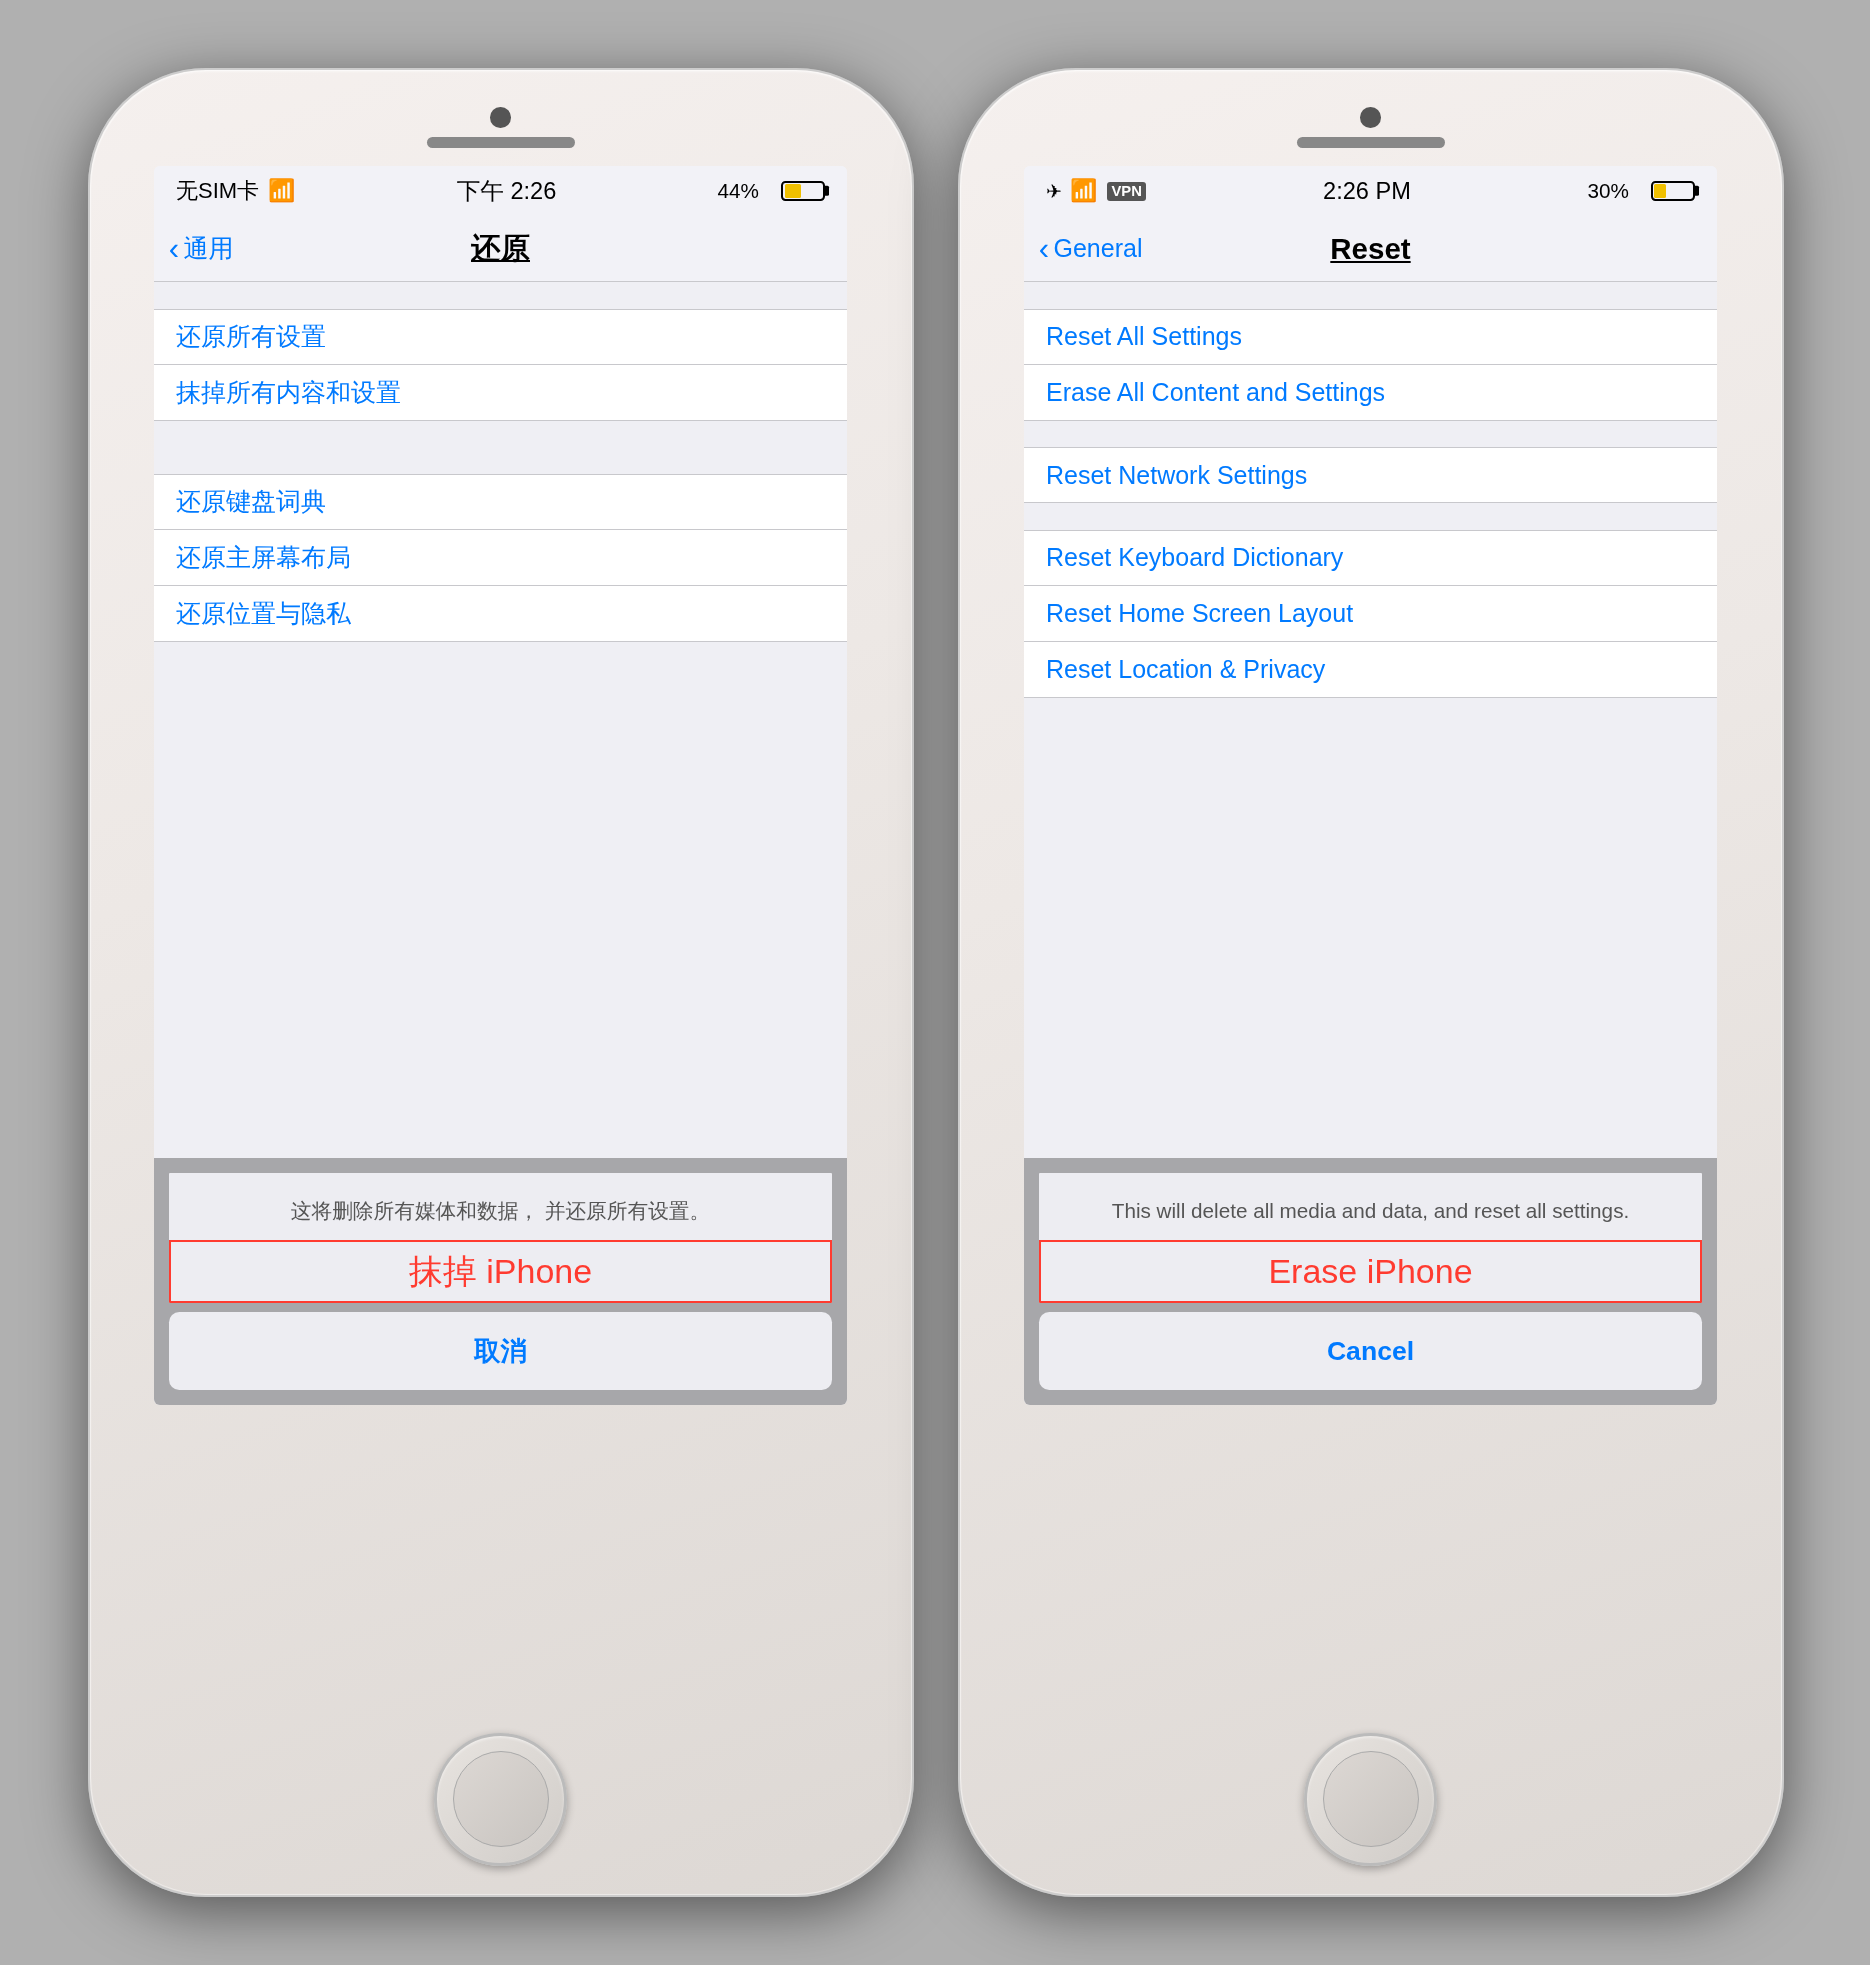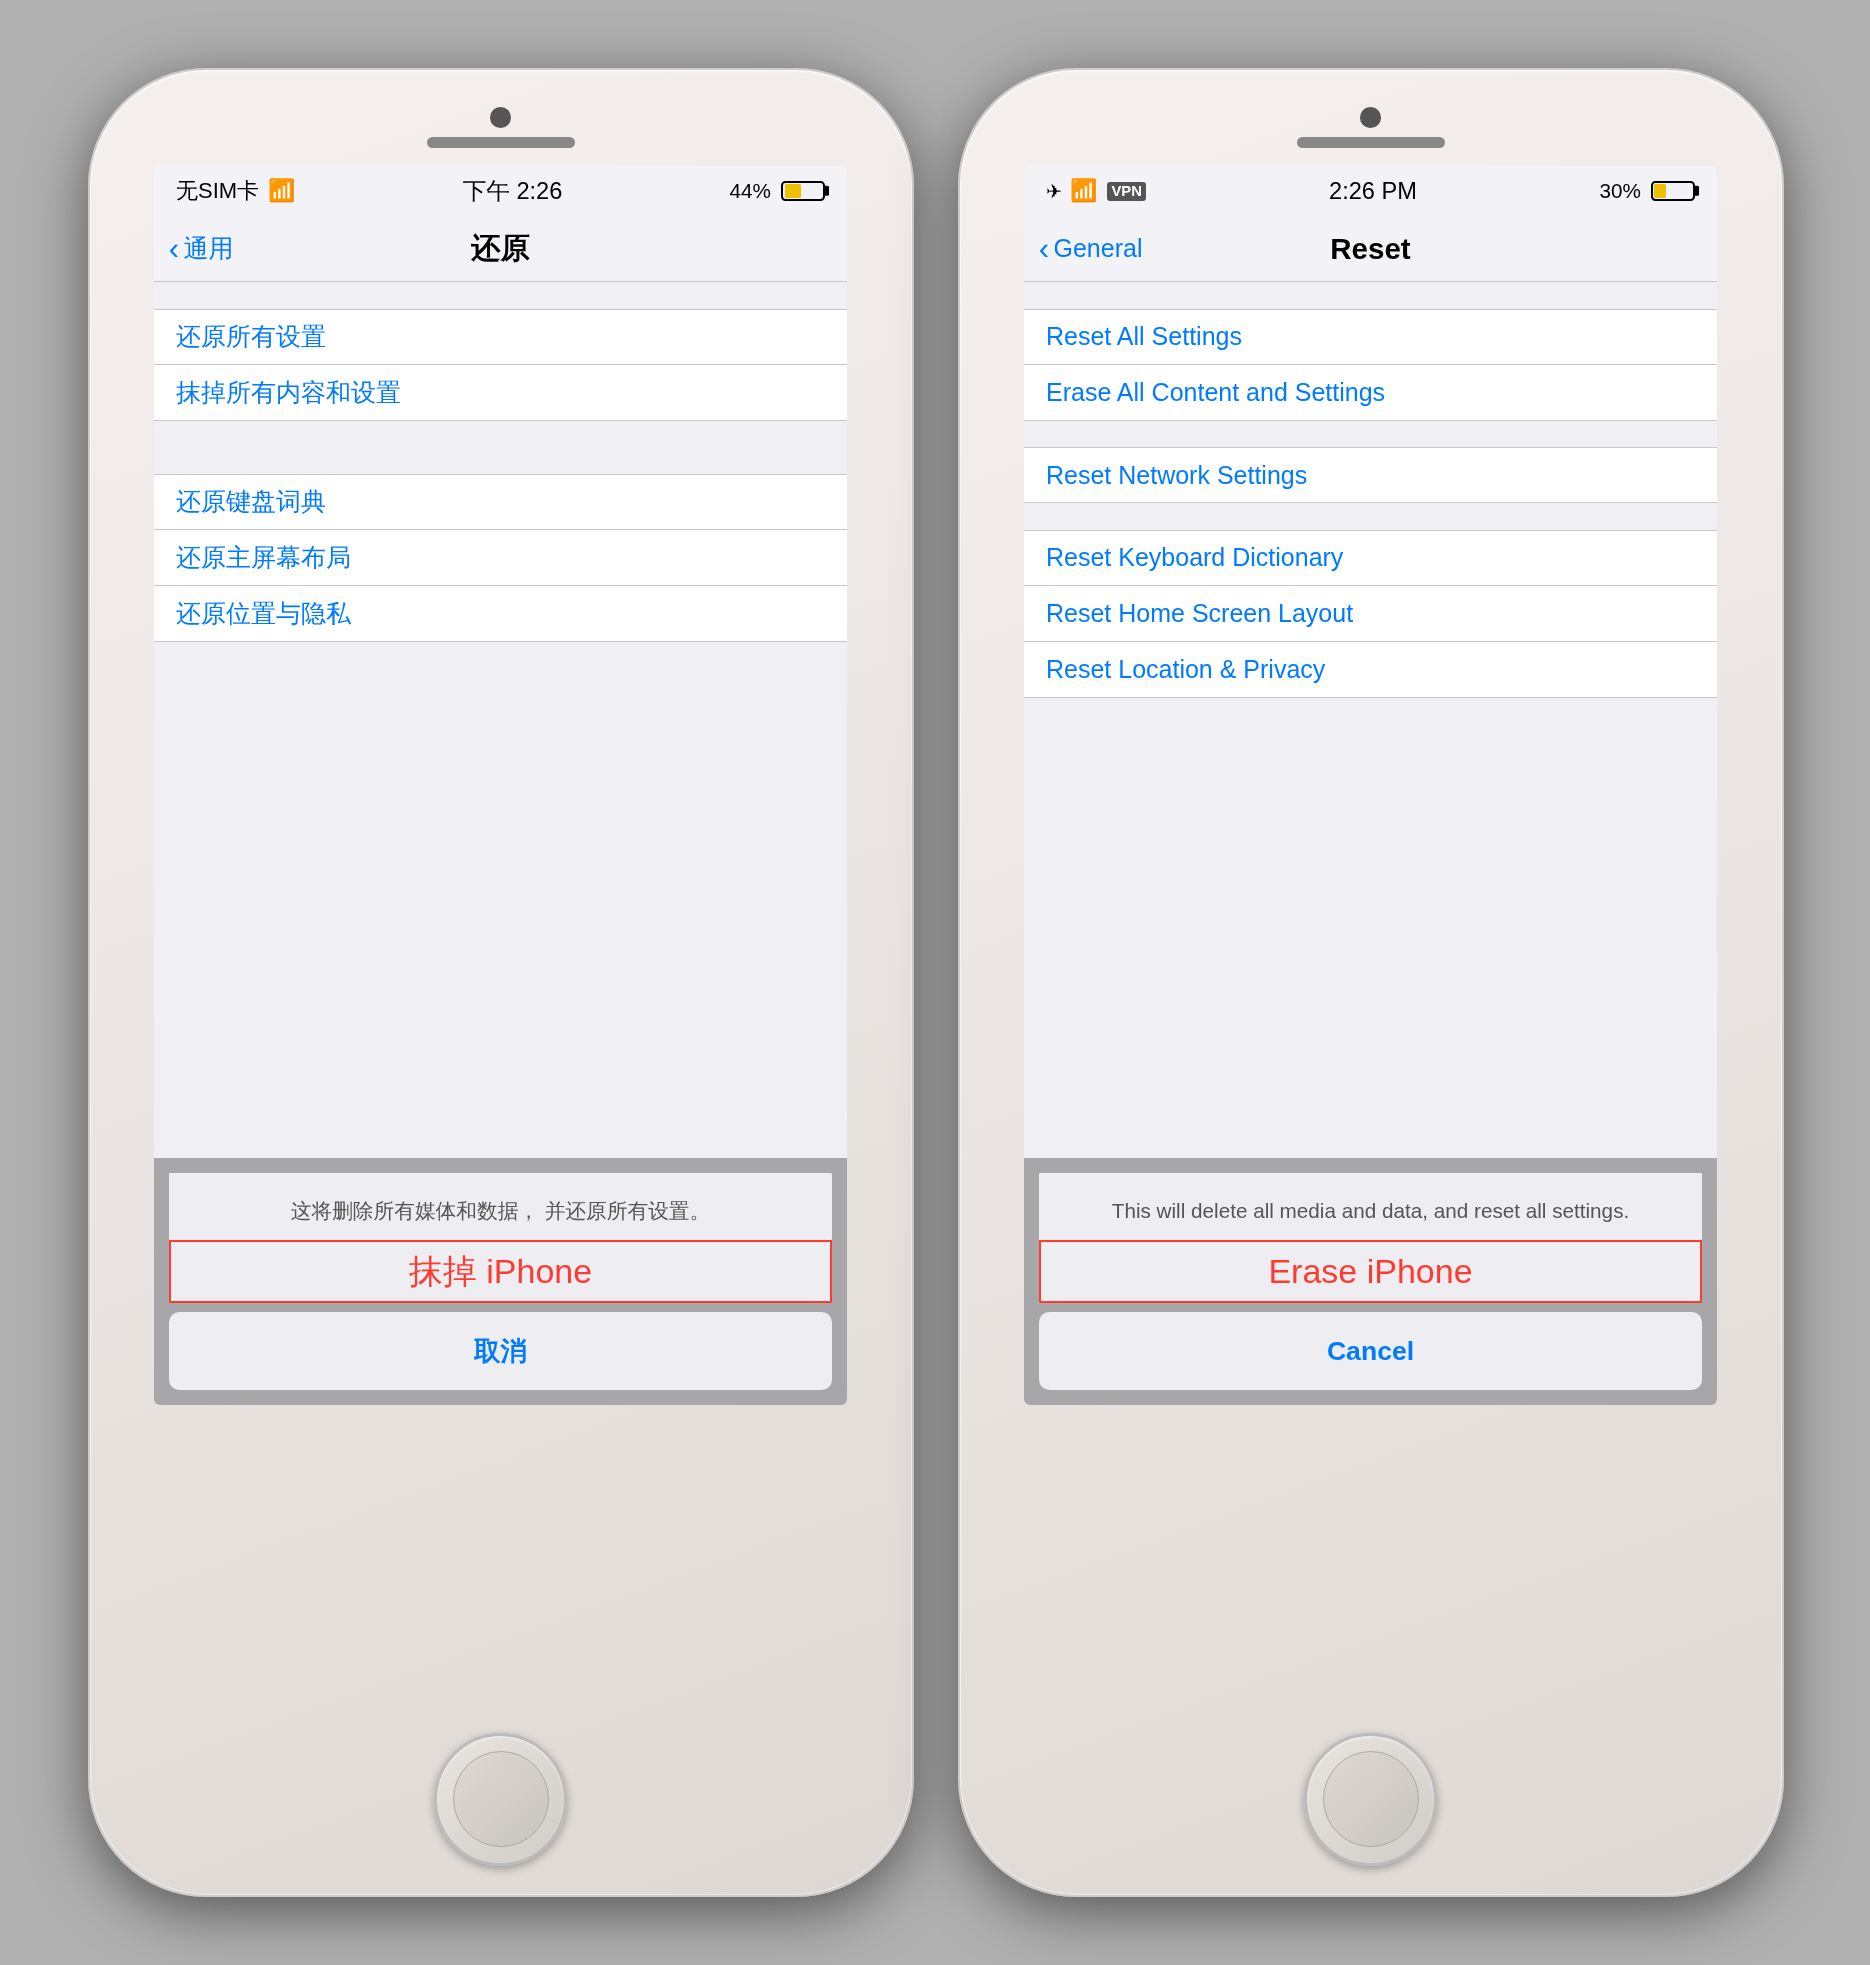--- a/index.html
+++ b/index.html
@@ -96,21 +96,21 @@
     }
     .status-left {
       display: flex;
       align-items: center;
       gap: 8.9px;
       font-size: 22px;
     }
     .status-right {
       display: flex;
       align-items: center;
-      gap: 10px;
+      gap: 22px;
       font-size: 20.7px;
     }
     .battery-icon {
       width: 44px;
       height: 20.7px;
       border: 2.2px solid #000;
       border-radius: 4.4px;
       position: relative;
       display: flex;
       align-items: center;
@@ -153,20 +153,21 @@
       font-size: 25px;
     }
     .nav-back .chevron {
       font-size: 31px;
       margin-right: 4.4px;
     }
     .nav-title {
       font-size: 29.5px;
       font-weight: 600;
       color: #000;
+      text-decoration: underline;
     }
 
     
     .settings-content {
       flex: 1;
       overflow: hidden;
       background: #efeff4;
     }
     .section-gap {
       height: 26.6px;

